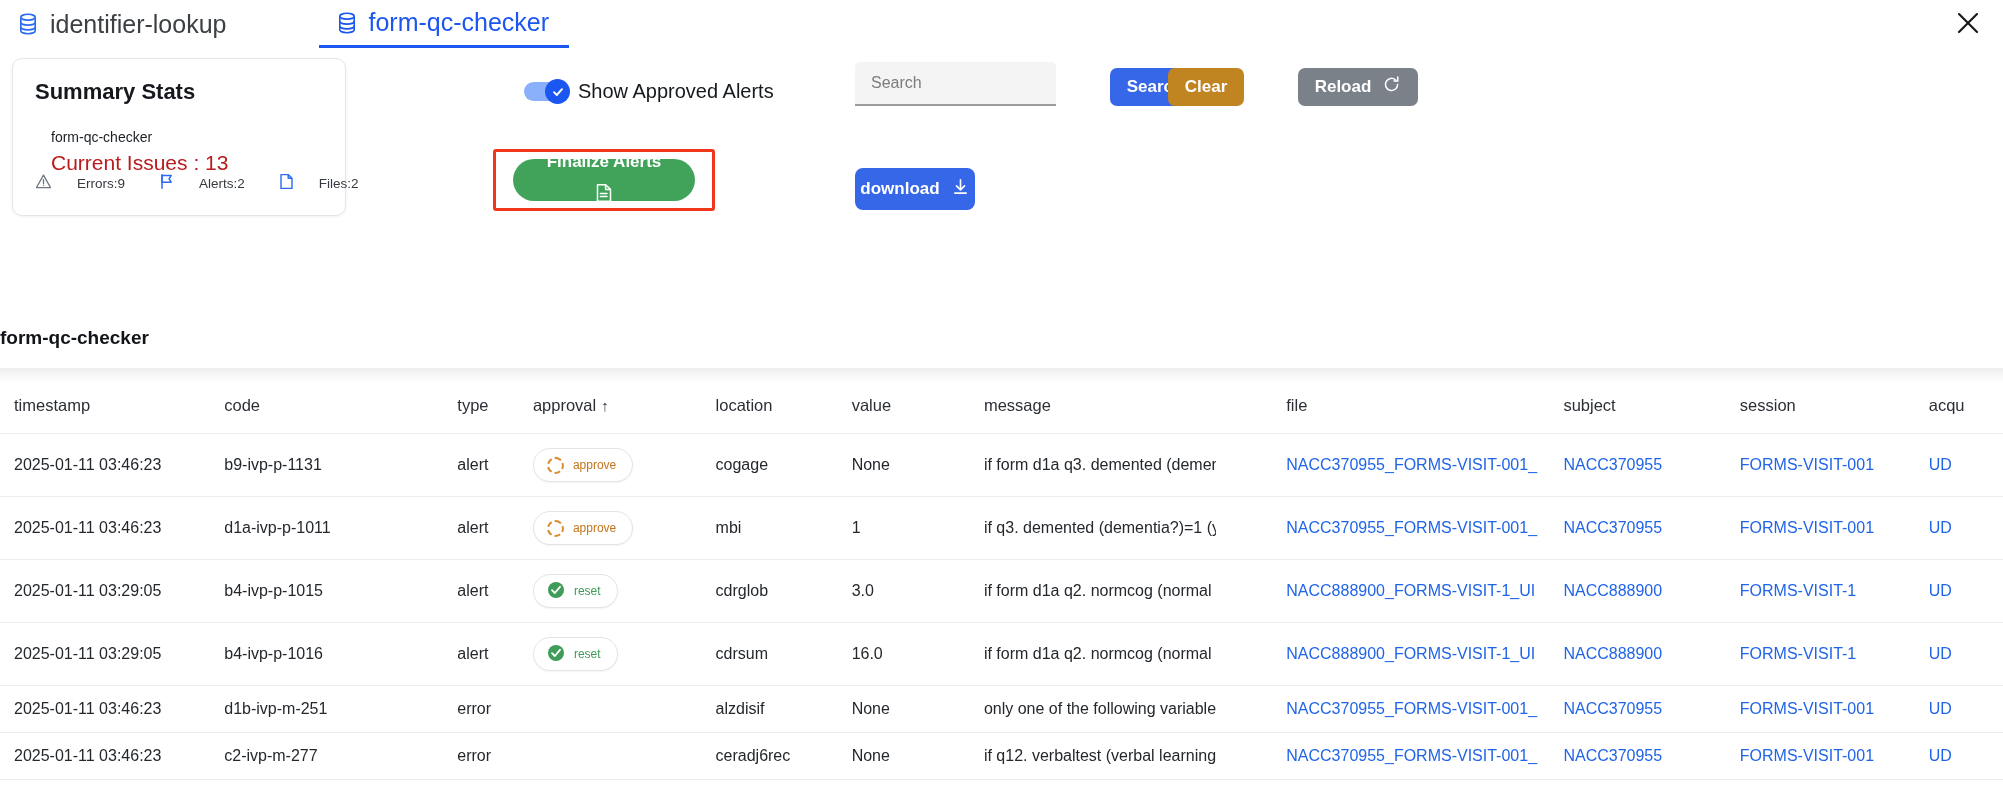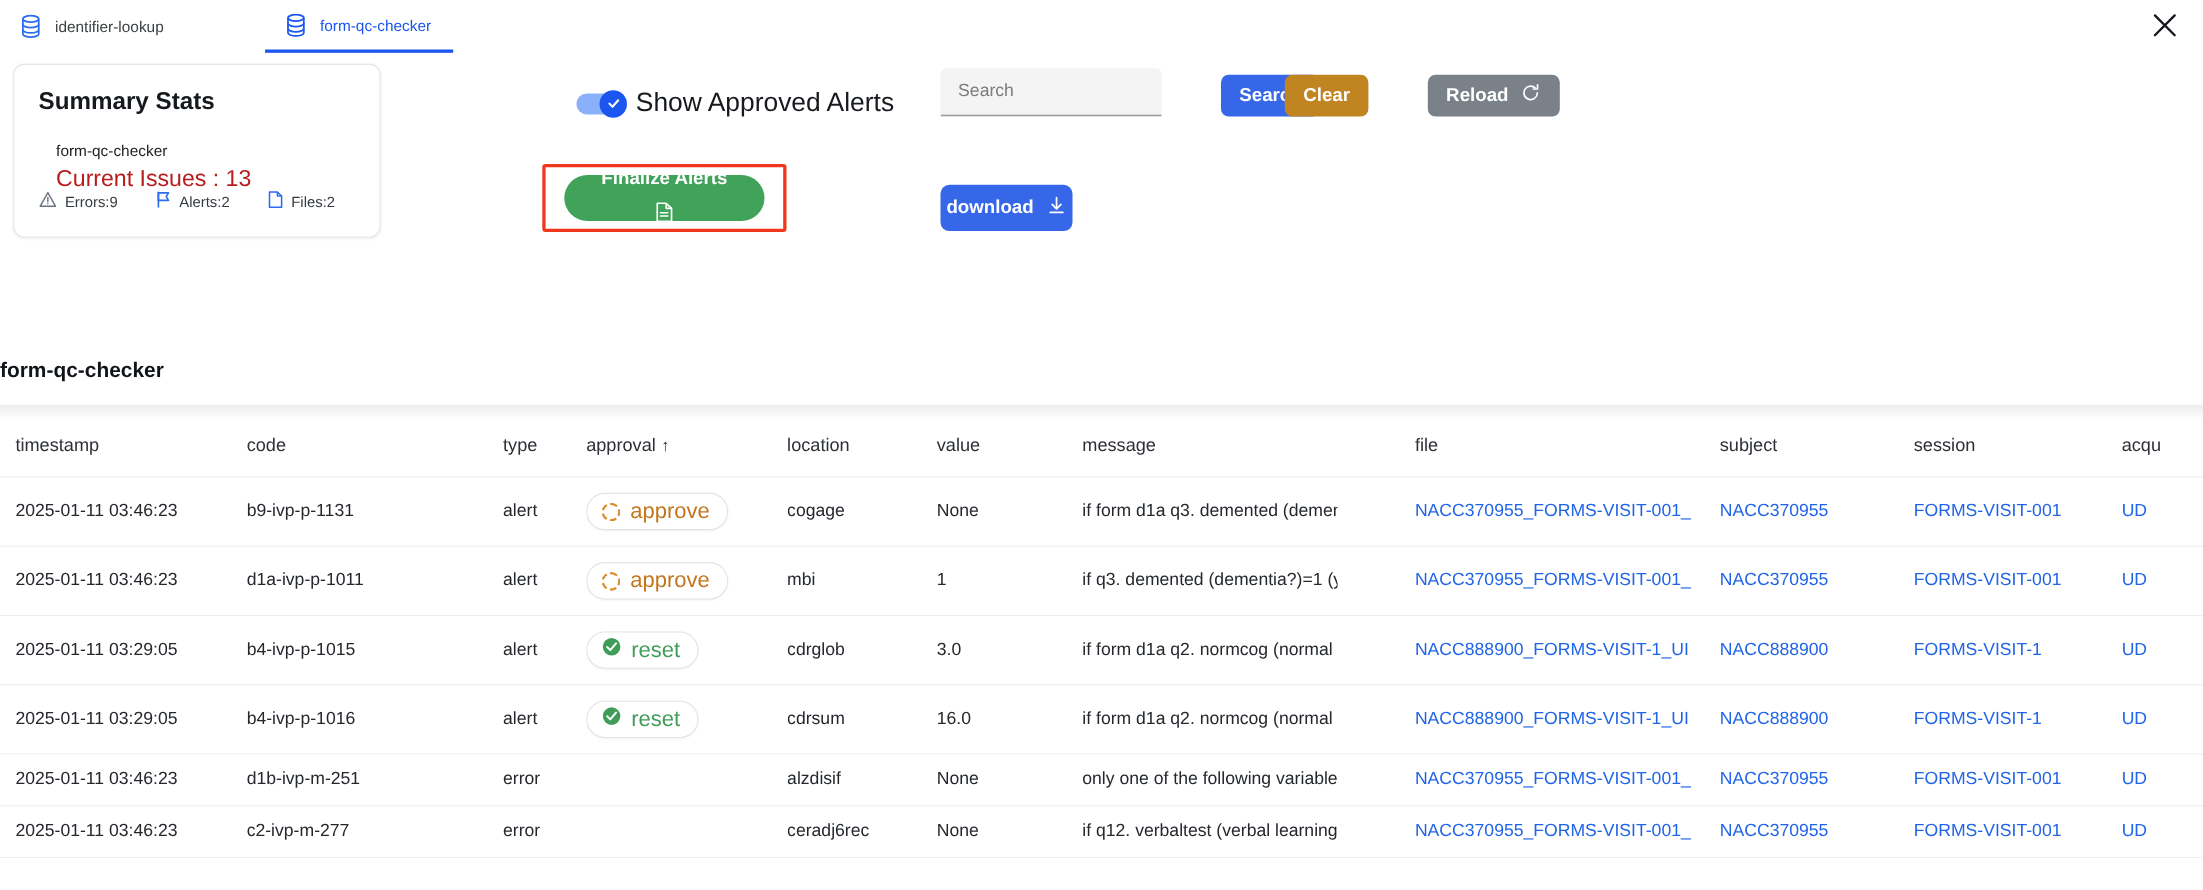--- a/index.html
+++ b/index.html
@@ -13,21 +13,21 @@
   .app { position: relative; width: 2003px; height: 809px; background:#fff; }
 
   
   .tabbar {
     position: absolute; top: 0; left: 0; width: 2003px; height: 48px;
     display: flex; align-items: center;
   }
   .tab {
     display: flex; align-items: center; gap: 12px;
     height: 48px; padding: 0 20px 0 18px;
-    font-size: 14px; color: #3c4043; cursor: pointer;
+    font-size: 25px; color: #3c4043; cursor: pointer;
   }
   .tab.active { color: #1a56ef; border-bottom: 3px solid #1a56ef; }
   .tab .db-icon { display:block; line-height:0; }
   .tab-label { white-space: nowrap; }
 
   .close-x {
     position: absolute; right: 18px; top: 6px;
     width: 34px; height: 34px; cursor: pointer;
     display:flex; align-items:center; justify-content:center;
   }
@@ -42,38 +42,38 @@
     box-shadow: 0 1px 3px rgba(16,24,40,.06);
     padding: 16px 20px 0 22px;
   }
   .summary-title { font-size: 22px; font-weight: bold; color:#15181c; margin: 4px 0 0 0; }
   .summary-sub  { font-size: 14px; color:#1b1f24; margin: 24px 0 0 16px; }
   .summary-issues { font-size: 21px; color:#b91c1c; margin: 6px 0 0 16px; }
   .stats-row {
     position:absolute; left:22px; bottom:22px; width: 300px;
     display:flex; align-items:center; gap: 34px;
   }
-  .stat { display:flex; align-items:center; gap:7px; font-size: 13.5px; color:#353a40; }
+  .stat { display:flex; align-items:center; gap:25px; font-size: 13.5px; color:#353a40; }
 
   
   .toggle-wrap {
     position:absolute; left: 524px; top: 80px;
     display:flex; align-items:center; gap: 12px; cursor:pointer;
   }
   .toggle-track {
     position:relative; width: 42px; height: 19px; border-radius: 10px;
     background: #8ab0fb;
   }
   .toggle-knob {
     position:absolute; right: -4px; top: -3px;
     width: 25px; height: 25px; border-radius: 50%;
     background: #1b56f0;
     display:flex; align-items:center; justify-content:center;
   }
-  .toggle-label { font-size: 24px; color:#16191d; white-space:nowrap; }
+  .toggle-label { font-size: 20px; color:#16191d; white-space:nowrap; }
 
   .finalize-box {
     position:absolute; left: 493px; top: 149px;
     width: 222px; height: 62px;
     border: 3px solid #f0361b; border-radius: 3px;
     display:flex; align-items:center; justify-content:center;
   }
   .btn {
     display:inline-flex; align-items:center; justify-content:center;
     gap: 11px; border:none; cursor:pointer; color:#fff;
@@ -138,21 +138,21 @@
   .c-file { width: 220px; }
   .c-subj { width: 140px; margin-left: 42px; }
   .c-sess { width: 150px; }
   .c-acq  { width: 120px; }
   .sort-arrow { font-size: 15px; color:#2c3036; margin-left:5px; }
 
   .pill {
     display:inline-flex; align-items:center; gap: 9px;
     height: 34px; padding: 0 16px 0 13px;
     border:1px solid #e2e4e8; border-radius: 18px;
-    background:#fff; font-size: 20px; cursor:pointer;
+    background:#fff; font-size: 12px; cursor:pointer;
     box-shadow: 0 1px 2px rgba(16,24,40,.05);
   }
   .pill.approve { color:#c2751c; }
   .pill.reset   { color:#3f9c59; }
   .dash-circle {
     width: 17px; height: 17px; border-radius:50%;
     border: 2px dashed #d98c2a; display:inline-block;
   }
   .link { color:#2064e8; cursor:pointer; white-space:nowrap; }
   .msg-cell { display:block; width: 232px; overflow:hidden; white-space:nowrap; }

